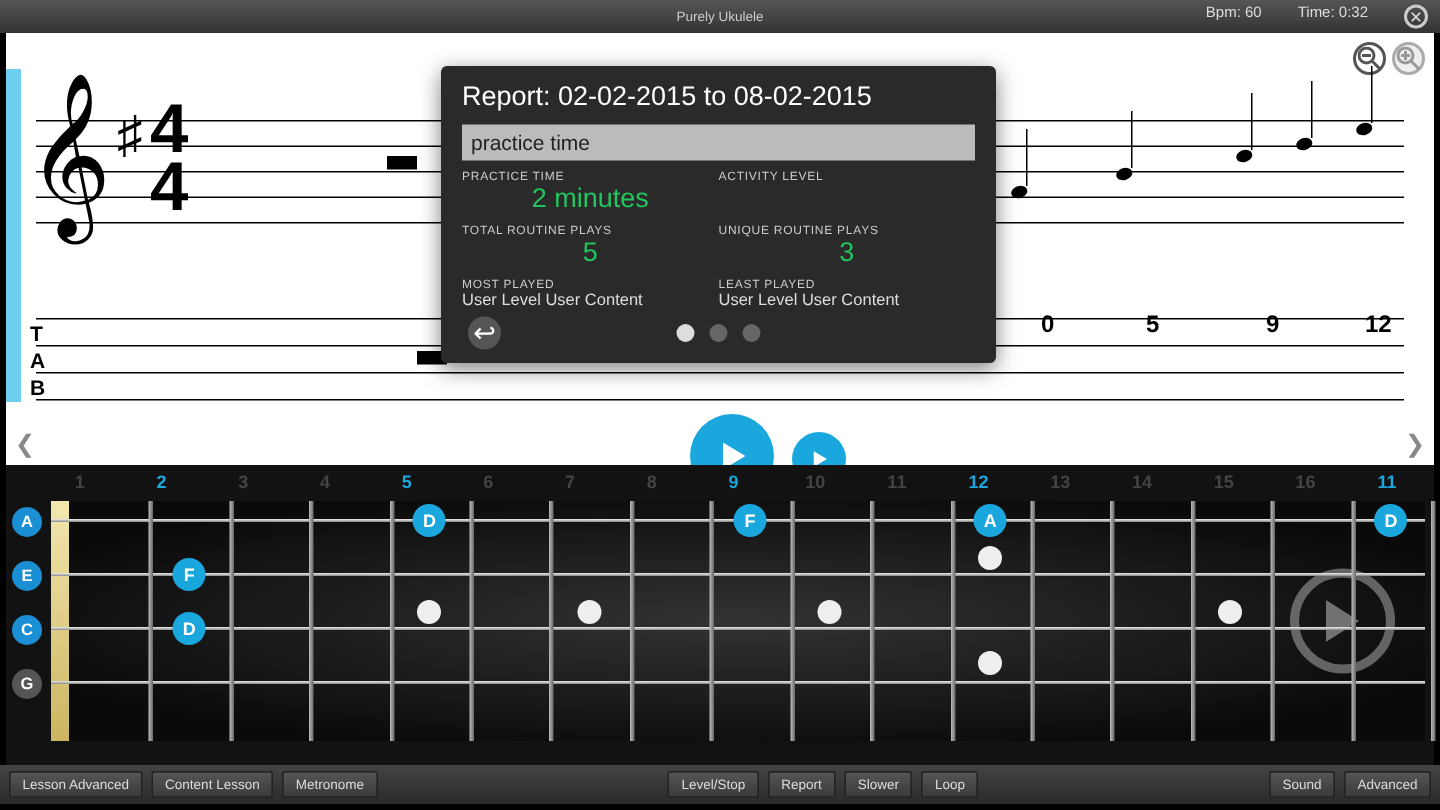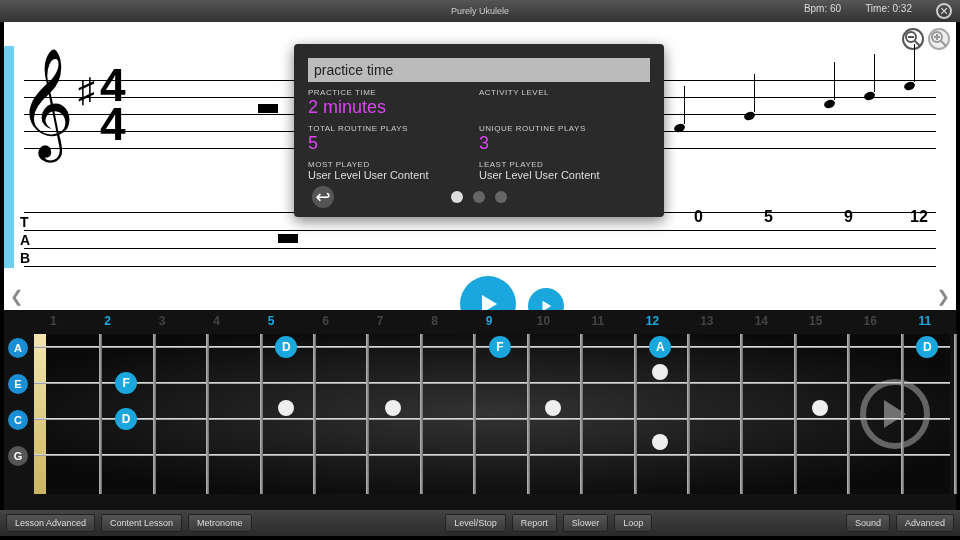--- a/index.html
+++ b/index.html
@@ -32,21 +32,21 @@
   .nav-left{left:6px;}
   .nav-right{right:6px;}
   .play-big{position:absolute;left:456px;bottom:-22px;width:56px;height:56px;background:#1aa7dd;border-radius:50%;display:flex;align-items:center;justify-content:center;color:#fff;}
   .play-small{position:absolute;left:524px;bottom:-14px;width:36px;height:36px;background:#1aa7dd;border-radius:50%;display:flex;align-items:center;justify-content:center;color:#fff;}
   .report{position:absolute;left:290px;top:22px;width:370px;background:#2a2a2a;color:#eee;border-radius:4px;padding:10px 14px 14px;font-size:12px;z-index:20;box-shadow:0 4px 14px rgba(0,0,0,.5);}
   .report h2{font-size:18px;font-weight:normal;margin-bottom:8px;color:#fff;}
   .report .section-hd{background:#bbb;color:#222;padding:4px 6px;font-size:14px;margin:4px 0 6px;}
   .metric-row{display:flex;margin-bottom:6px;}
   .metric{flex:1;}
   .metric .lbl{font-size:8px;letter-spacing:.5px;color:#ccc;text-transform:uppercase;}
-  .metric .val{font-size:18px;color:#d946ef;}
+  .metric .val{font-size:18px;color:#22c55e;text-align:center;}
   .metric .val-sm{font-size:11px;color:#ddd;}
   .dots{display:flex;gap:10px;justify-content:center;align-items:center;margin-top:10px;position:relative;}
   .back-arrow{position:absolute;left:4px;color:#fff;font-size:18px;width:22px;height:22px;border-radius:50%;background:#555;display:flex;align-items:center;justify-content:center;}
   .dot{width:12px;height:12px;border-radius:50%;background:#666;}
   .dot.active{background:#ddd;}
   .fretboard{height:200px;background:#121212;position:relative;margin:0 4px;}
   .fret-nums{position:absolute;left:22px;right:4px;top:4px;height:16px;display:flex;}
   .fret-num{flex:1;text-align:center;font-size:12px;font-weight:bold;color:#444;}
   .fret-num.hi{color:#1aa7dd;}
   .open-notes{position:absolute;left:4px;top:28px;display:flex;flex-direction:column;gap:16px;}
@@ -150,20 +150,21 @@
         <polygon points="6,3 21,12 6,21" fill="#fff"></polygon>
       </svg>
     </div>
   <div class="play-small">
       <svg width="14" height="14" viewBox="0 0 24 24">
         <polygon points="6,3 21,12 6,21" fill="#fff"></polygon>
       </svg>
     </div>
 
   <div class="report">
+    <h2>Report: 02-02-2015  to  08-02-2015</h2>
     <div class="section-hd">practice time</div>
     <div class="metric-row">
       <div class="metric">
           <div class="lbl">PRACTICE TIME</div>
           <div class="val">2 minutes</div>
         </div>
       <div class="metric">
           <div class="lbl">ACTIVITY LEVEL</div>
         </div>
     </div>

